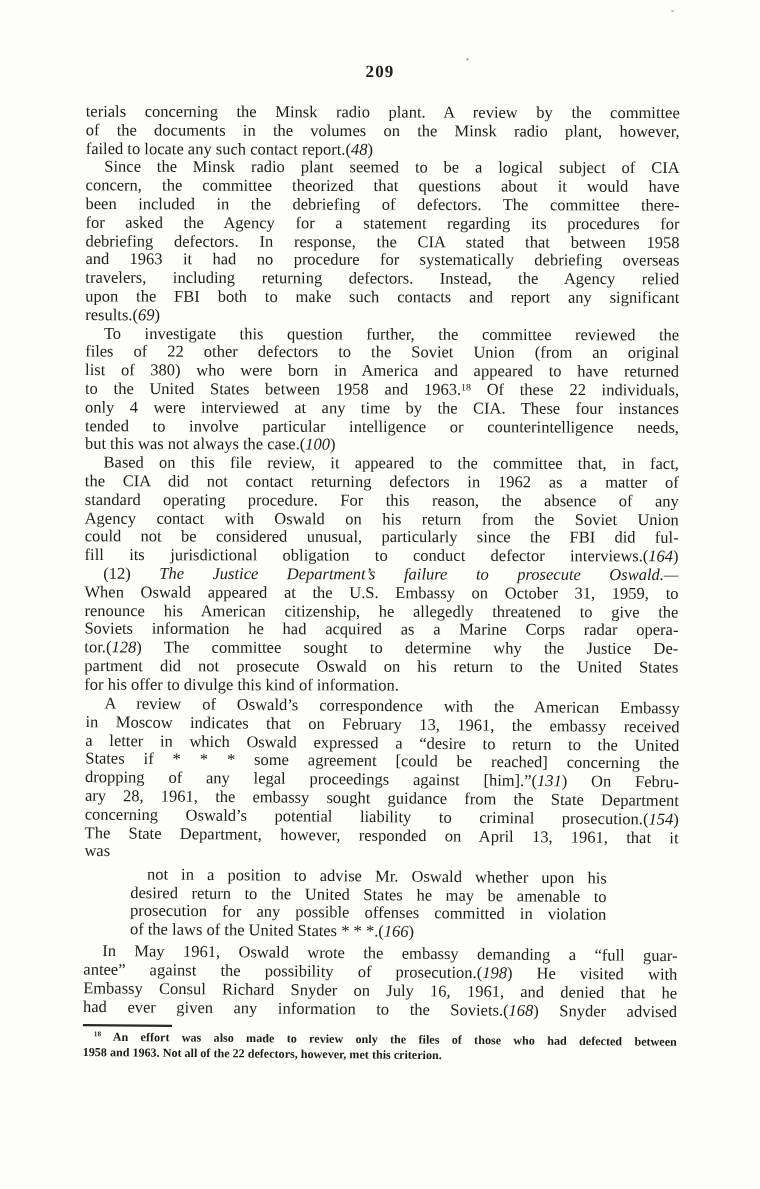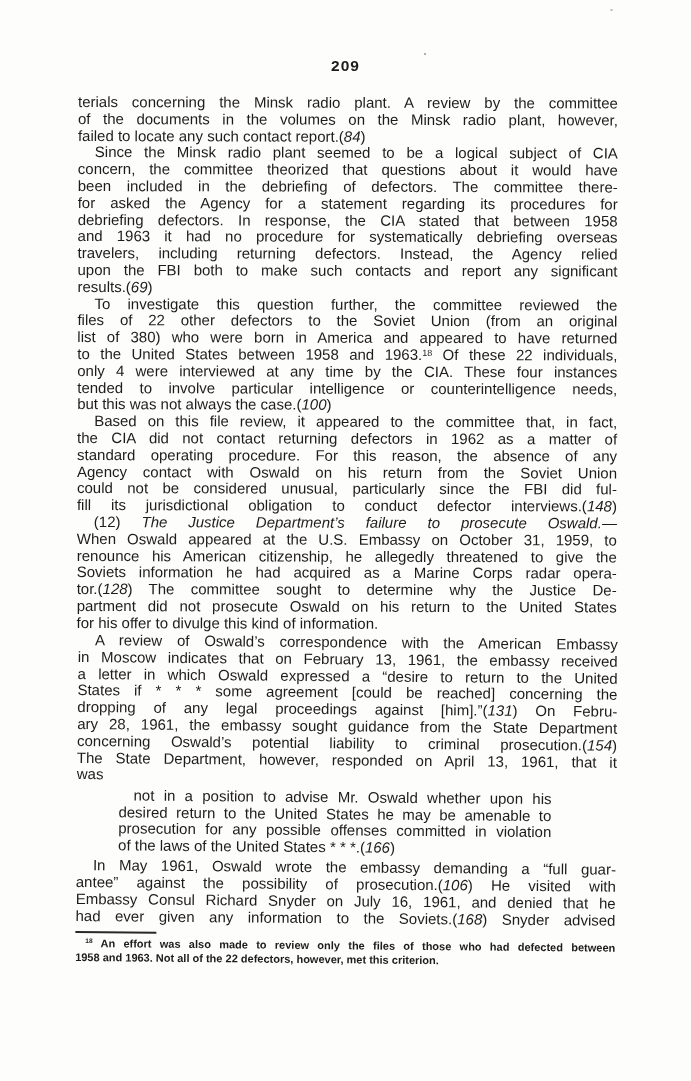--- a/index.html
+++ b/index.html
@@ -3,21 +3,21 @@
 <meta charset="utf-8">
 <style>
   * { box-sizing: border-box; }
   html, body { margin: 0; padding: 0; background: #ffffff; }
   .page {
     position: relative;
     width: 691px;
     height: 1081px;
     background: #fdfdfb;
     overflow: hidden;
-    font-family: Liberation Sans, sans-serif;
+    font-family: Liberation Serif, serif;
     color: #1e1c1a;
   }
   .pageno {
     padding-top: 57px;
     text-align: center;
     font-size: 15.5px;
     font-weight: bold;
     letter-spacing: 1px;
     margin-bottom: 19px;
   }
@@ -66,21 +66,21 @@
 <body>
 
 <div class="page">
 
   <div class="pageno">209</div>
 
   <div class="col section-a">
     <div class="para noindent">
         <div class="tline just">terials concerning the Minsk radio plant. A review by the committee</div>
         <div class="tline just">of the documents in the volumes on the Minsk radio plant, however,</div>
-        <div class="tline">failed to locate any such contact report.(<i>84</i>)</div>
+        <div class="tline">failed to locate any such contact report.(<i>48</i>)</div>
       </div>
     <div class="para">
         <div class="tline just">Since the Minsk radio plant seemed to be a logical subject of CIA</div>
         <div class="tline just">concern, the committee theorized that questions about it would have</div>
         <div class="tline just">been included in the debriefing of defectors. The committee there-</div>
         <div class="tline just">for asked the Agency for a statement regarding its procedures for</div>
         <div class="tline just">debriefing defectors. In response, the CIA stated that between 1958</div>
         <div class="tline just">and 1963 it had no procedure for systematically debriefing overseas</div>
         <div class="tline just">travelers, including returning defectors. Instead, the Agency relied</div>
         <div class="tline just">upon the FBI both to make such contacts and report any significant</div>
@@ -94,21 +94,21 @@
         <div class="tline just">only 4 were interviewed at any time by the CIA. These four instances</div>
         <div class="tline just">tended to involve particular intelligence or counterintelligence needs,</div>
         <div class="tline">but this was not always the case.(<i>100</i>)</div>
       </div>
     <div class="para">
         <div class="tline just">Based on this file review, it appeared to the committee that, in fact,</div>
         <div class="tline just">the CIA did not contact returning defectors in 1962 as a matter of</div>
         <div class="tline just">standard operating procedure. For this reason, the absence of any</div>
         <div class="tline just">Agency contact with Oswald on his return from the Soviet Union</div>
         <div class="tline just">could not be considered unusual, particularly since the FBI did ful-</div>
-        <div class="tline just">fill its jurisdictional obligation to conduct defector interviews.(<i>148</i>)</div>
+        <div class="tline just">fill its jurisdictional obligation to conduct defector interviews.(<i>164</i>)</div>
       </div>
     <div class="para">
         <div class="tline just">(12) <i>The Justice Department’s failure to prosecute Oswald.—</i></div>
         <div class="tline just">When Oswald appeared at the U.S. Embassy on October 31, 1959, to</div>
         <div class="tline just">renounce his American citizenship, he allegedly threatened to give the</div>
         <div class="tline just">Soviets information he had acquired as a Marine Corps radar opera-</div>
         <div class="tline just">tor.(<i>128</i>) The committee sought to determine why the Justice De-</div>
         <div class="tline just">partment did not prosecute Oswald on his return to the United States</div>
         <div class="tline">for his offer to divulge this kind of information.</div>
       </div>
@@ -127,21 +127,21 @@
         <div class="tline">was</div>
       </div>
     <div class="quote">
         <div class="tline just">not in a position to advise Mr. Oswald whether upon his</div>
         <div class="tline just">desired return to the United States he may be amenable to</div>
         <div class="tline just">prosecution for any possible offenses committed in violation</div>
         <div class="tline">of the laws of the United States * * *.(<i>166</i>)</div>
       </div>
     <div class="para">
         <div class="tline just">In May 1961, Oswald wrote the embassy demanding a “full guar-</div>
-        <div class="tline just">antee” against the possibility of prosecution.(<i>106</i>) He visited with</div>
+        <div class="tline just">antee” against the possibility of prosecution.(<i>198</i>) He visited with</div>
         <div class="tline just">Embassy Consul Richard Snyder on July 16, 1961, and denied that he</div>
         <div class="tline just">had ever given any information to the Soviets.(<i>168</i>) Snyder advised</div>
       </div>
     <div class="footrule"></div>
     <div class="footnote">
         <div class="tline just"><sup>18</sup> An effort was also made to review only the files of those who had defected between</div>
         <div class="tline">1958 and 1963. Not all of the 22 defectors, however, met this criterion.</div>
       </div>
   </div>
 

